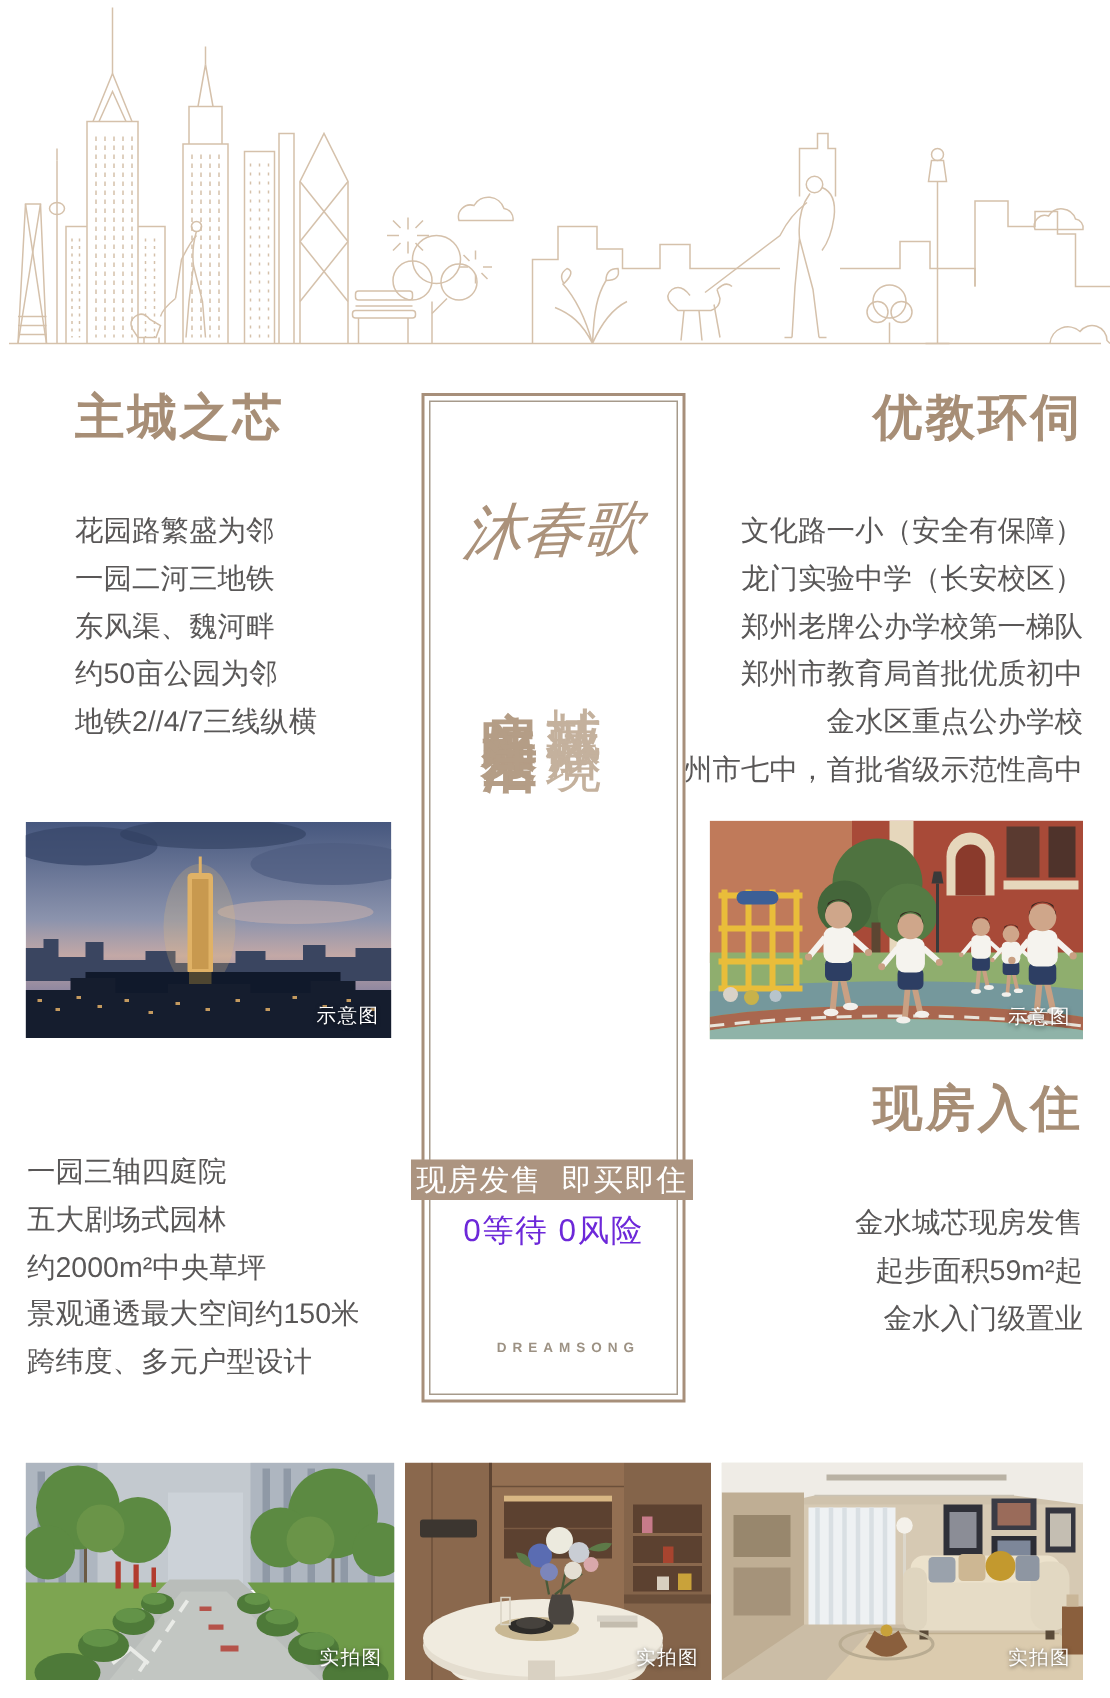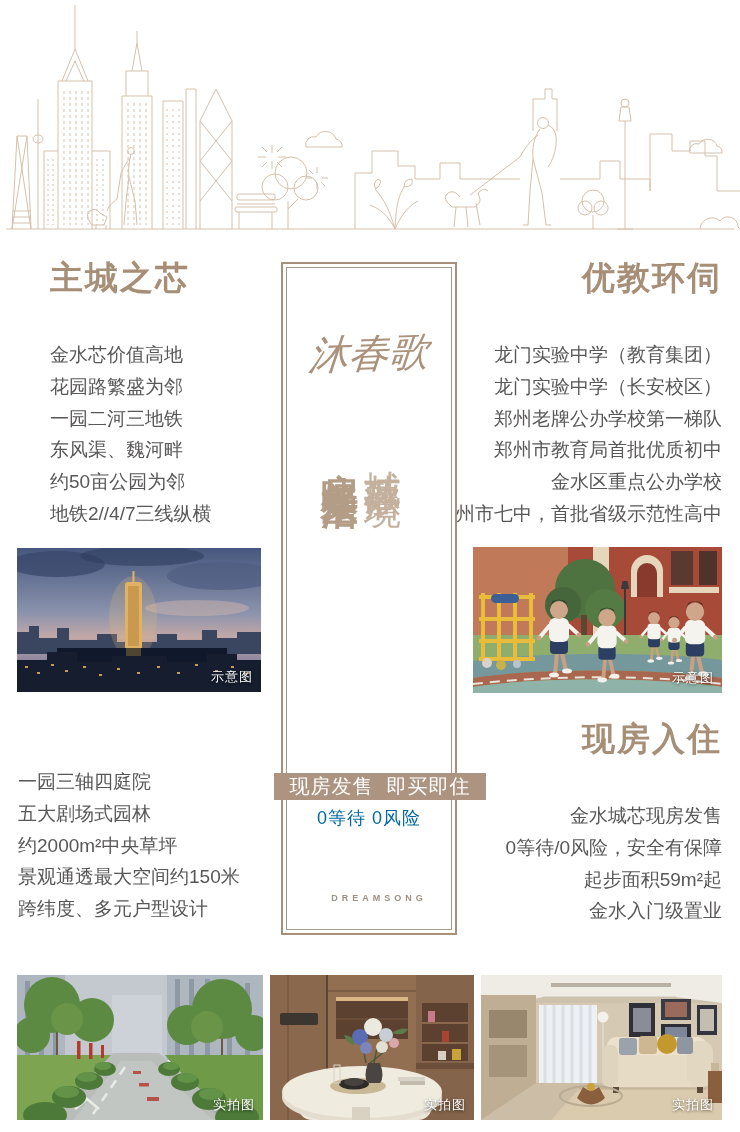--- a/index.html
+++ b/index.html
@@ -26,25 +26,25 @@
   .script-logo{position:absolute;left:0;right:0;top:62px;text-align:center;
                font-family:"DejaVu Serif","Liberation Serif",serif;font-style:italic;
                font-size:40px;color:#ab927b;transform:rotate(-2deg) skewX(-7deg);white-space:nowrap;}
   .slogan{position:absolute;writing-mode:vertical-rl;text-orientation:upright;
           font-size:37px;letter-spacing:4px;line-height:1;}
   .slogan-bold{left:38px;top:179px;font-weight:800;color:#b49d86;}
   .slogan-light{left:81px;top:177px;font-weight:400;color:#c4b19d;}
   .brand{position:absolute;left:0;right:0;bottom:30px;text-align:center;
          font-size:9px;letter-spacing:4px;color:#9c9183;font-weight:700;padding-left:20px;}
 
-  .ribbon{position:absolute;left:274px;top:773px;width:212px;height:27px;z-index:3;
+  .ribbon{position:absolute;left:274px;top:773px;width:188px;height:27px;z-index:3;
           background:#ac9480;color:#ffffff;display:flex;align-items:center;justify-content:center;
           font-size:20px;font-weight:500;white-space:pre;letter-spacing:1px;}
   .subline{position:absolute;left:281px;top:806px;width:176px;z-index:3;text-align:center;
-           font-size:18px;color:#0369a1;letter-spacing:1px;}
+           font-size:21px;color:#6d28d9;letter-spacing:1px;}
 
   
   .photo{position:absolute;overflow:hidden;}
   .photo svg{display:block;width:100%;height:100%;}
   .photo-label{position:absolute;right:8px;bottom:6px;color:#ffffff;font-size:13px;
                letter-spacing:1px;text-shadow:0 1px 3px rgba(0,0,0,.65);margin-left:48px;}
   .img-city{left:17px;top:548px;width:244px;height:144px;}
   .img-kids{left:473px;top:547px;width:249px;height:146px;}
   .photo-path{left:17px;top:975px;width:246px;height:145px;}
   .photo-dining{left:270px;top:975px;width:204px;height:145px;}
@@ -188,33 +188,32 @@
 
       <path d="M690 152 a7 7 0 0 1 9 -9 a10 10 0 0 1 18 2 a6 6 0 0 1 5 7 z"></path>
 
       <path d="M700 228 a12 12 0 0 1 20 -8 a10 10 0 0 1 18 6 l2 2"></path>
     </svg>
   </div>
 
   <section class="sec sec-location">
     <h2>主城之芯</h2>
     <div class="list">
-      <div class="li">金水芯价值高地</div>
       <div class="li">花园路繁盛为邻</div>
       <div class="li">一园二河三地铁</div>
       <div class="li">东风渠、魏河畔</div>
       <div class="li">约50亩公园为邻</div>
       <div class="li">地铁2//4/7三线纵横</div>
     </div>
   </section>
 
   <section class="sec sec-education">
     <h2>优教环伺</h2>
     <div class="list">
-      <div class="li">龙门实验中学（教育集团）</div>
+      <div class="li">文化路一小（安全有保障）</div>
       <div class="li">龙门实验中学（长安校区）</div>
       <div class="li">郑州老牌公办学校第一梯队</div>
       <div class="li">郑州市教育局首批优质初中</div>
       <div class="li">金水区重点公办学校</div>
       <div class="li">郑州市七中，首批省级示范性高中</div>
     </div>
   </section>
 
   <div class="banner">
     <div class="banner-inner"></div>
@@ -336,21 +335,20 @@
       <div class="li">约2000m²中央草坪</div>
       <div class="li">景观通透最大空间约150米</div>
       <div class="li">跨纬度、多元户型设计</div>
     </div>
   </section>
 
   <section class="sec sec-movein">
     <h2>现房入住</h2>
     <div class="list">
       <div class="li">金水城芯现房发售</div>
-      <div class="li">0等待/0风险，安全有保障</div>
       <div class="li">起步面积59m²起</div>
       <div class="li">金水入门级置业</div>
     </div>
   </section>
 
   <figure class="photo photo-path" style="margin:0">
     <svg viewBox="0 0 246 145" preserveAspectRatio="none">
       <rect width="246" height="85" fill="#c3c9cf"></rect>
       <g fill="#aeb6c0">
         <rect x="0" y="0" width="48" height="85"></rect>

